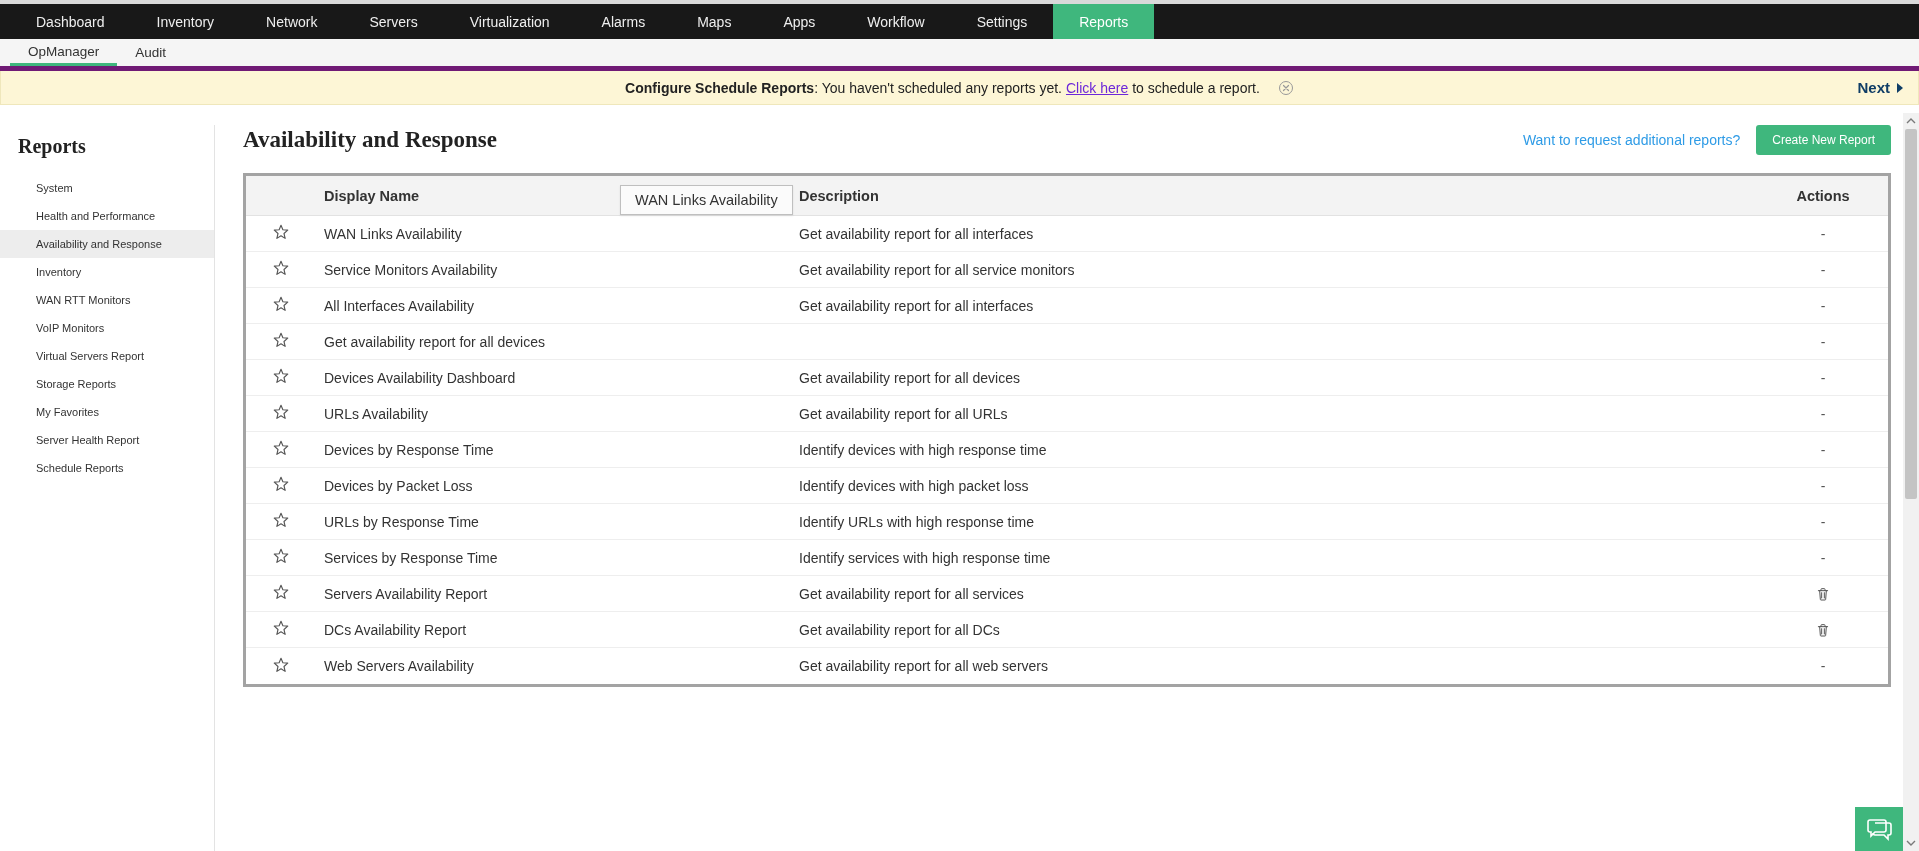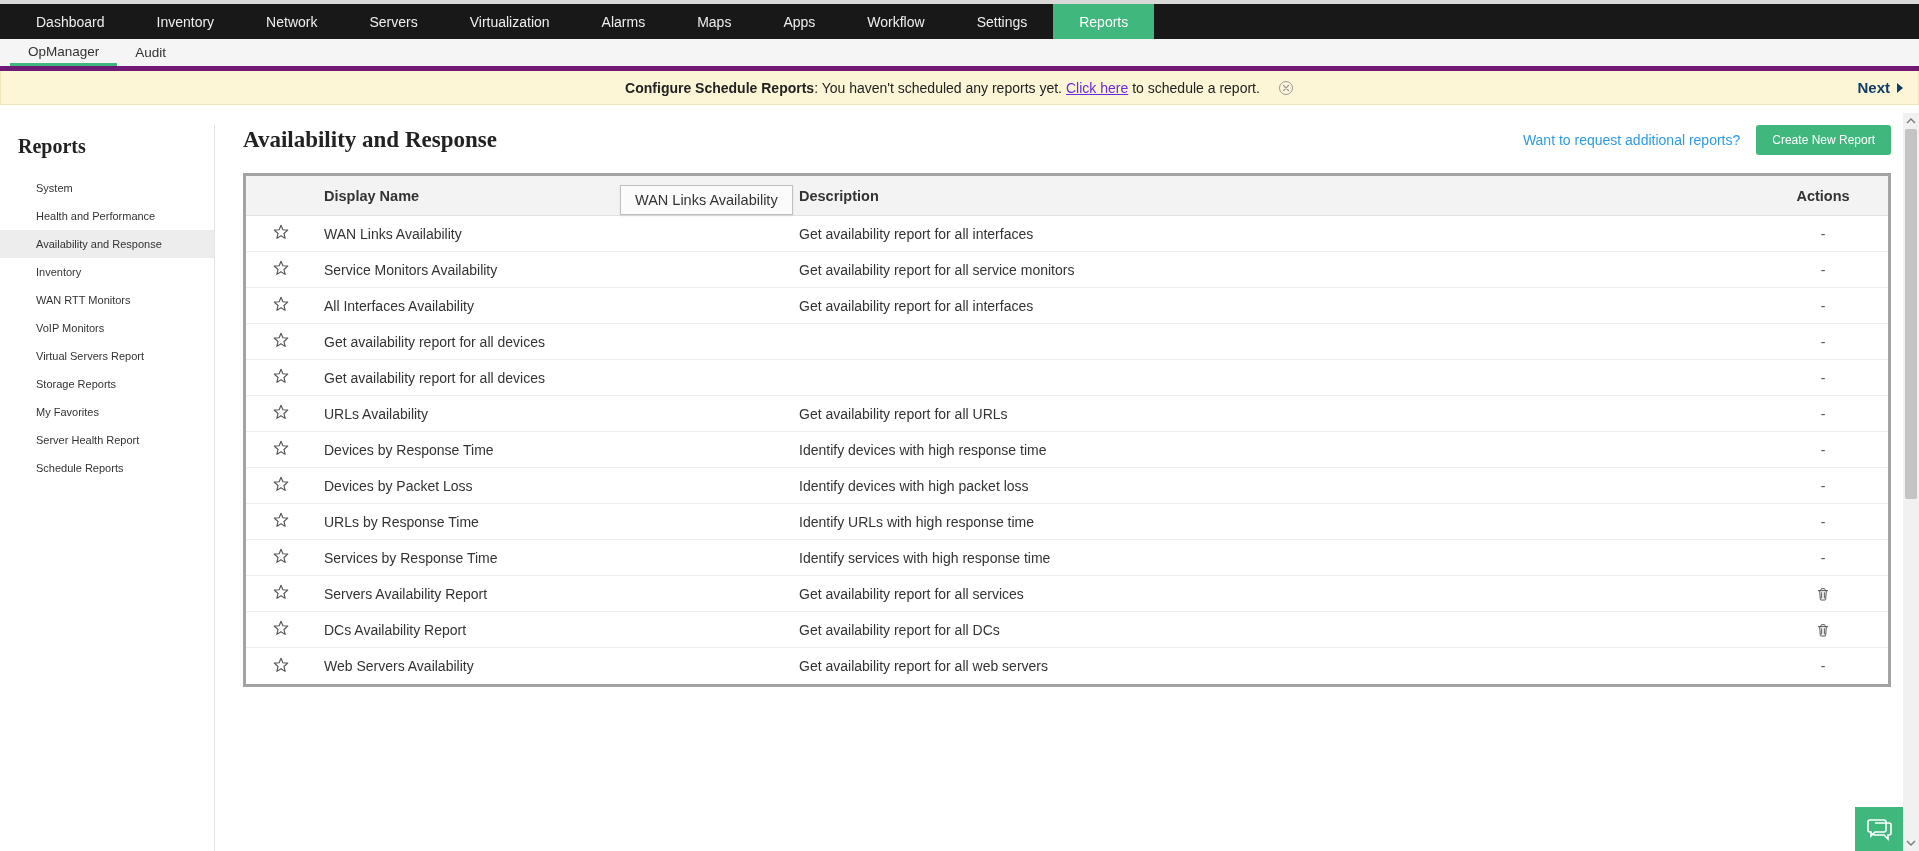--- a/index.html
+++ b/index.html
@@ -201,20 +201,21 @@
             <div class="col-actions action-cell">
               <span class="dash">-</span>
             </div>
           </div>
           <div class="trow">
             <div class="col-star"><span class="star-icon">
                 <svg width="18" height="18" viewBox="0 0 24 24">
                   <path d="M12 3 L14.5 9 L21 9.5 L16 14 L17.5 20.5 L12 17 L6.5 20.5 L8 14 L3 9.5 L9.5 9 Z" fill="none" stroke="#555" stroke-width="1.5" stroke-linejoin="round"></path>
                 </svg>
               </span></div>
+            <div class="col-name">Devices Availability Dashboard</div>
             <div class="col-desc">Get availability report for all devices</div>
             <div class="col-actions action-cell">
               <span class="dash">-</span>
             </div>
           </div>
           <div class="trow">
             <div class="col-star"><span class="star-icon">
                 <svg width="18" height="18" viewBox="0 0 24 24">
                   <path d="M12 3 L14.5 9 L21 9.5 L16 14 L17.5 20.5 L12 17 L6.5 20.5 L8 14 L3 9.5 L9.5 9 Z" fill="none" stroke="#555" stroke-width="1.5" stroke-linejoin="round"></path>
                 </svg>

